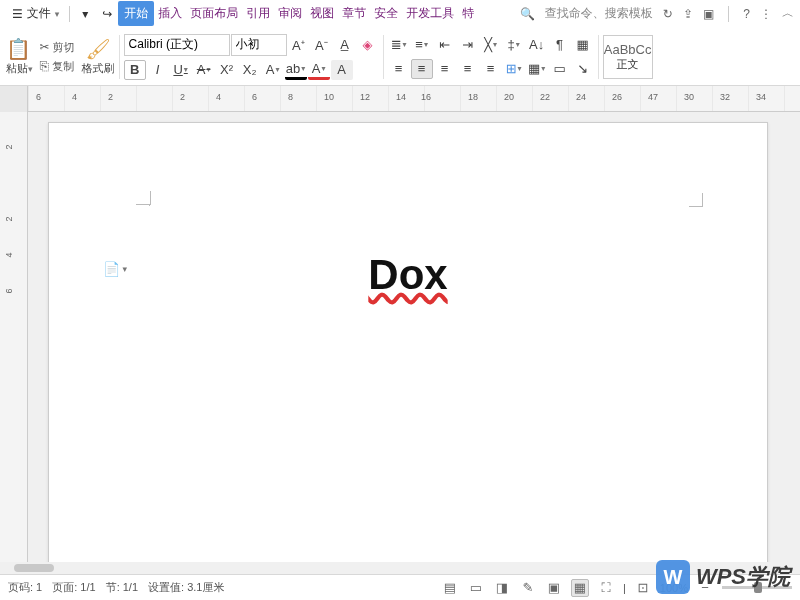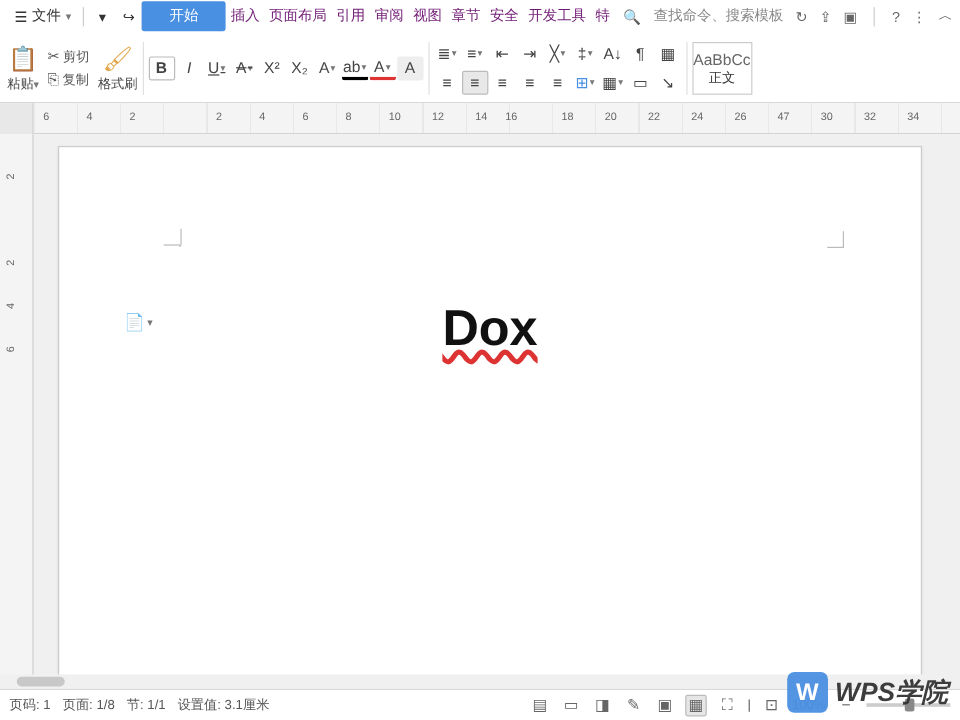--- a/index.html
+++ b/index.html
@@ -4,21 +4,21 @@
 <style>
 * { margin: 0; padding: 0; box-sizing: border-box; font-family: "Microsoft YaHei", Arial, sans-serif; }
 body { width: 800px; height: 600px; overflow: hidden; background: #fff; font-size: 12px; color: #333; position: relative; }
 
 
 .menubar { height: 28px; background: #fff; display: flex; align-items: center; padding: 0 6px; border-bottom: 1px solid #fff; font-size: 12px; }
 .menu-file { display: flex; align-items: center; gap: 4px; padding: 2px 6px; cursor: pointer; }
 .menu-sep { width: 1px; height: 16px; background: #ccc; margin: 0 4px; }
 .menu-tabs { display: flex; align-items: center; gap: 0; }
 .menu-tab { padding: 4px 4px; cursor: pointer; color: #701a75; font-size: 12px; white-space: nowrap; }
-.menu-tab.active { background: #4a90e2; color: #fff; border-radius: 2px; padding: 4px 23px; }
+.menu-tab.active { background: #4a90e2; color: #fff; border-radius: 2px; padding: 4px 6px; }
 .menubar-right { margin-left: auto; display: flex; align-items: center; gap: 10px; color: #666; }
 .search-hint { color: #888; font-size: 12px; }
 
 
 .ribbon { height: 58px; background: #fff; display: flex; align-items: center; padding: 2px 6px; border-bottom: 1px solid #d8d8d8; gap: 4px; }
 .r-divider { width: 1px; height: 44px; background: #e0e0e0; }
 .r-btn-sm { width: 22px; height: 20px; display: flex; align-items: center; justify-content: center; cursor: pointer; font-size: 12px; }
 .r-paste { display: flex; flex-direction: column; align-items: center; gap: 0; }
 .r-paste .ic { font-size: 20px; }
 .r-label { font-size: 11px; color: #444; }
@@ -129,20 +129,28 @@
         <span>复制</span>
       </div>
   </div>
   <div class="r-paste">
     <span class="ic" style="color:#e2a64a;">🖌</span>
     <span class="r-label">格式刷</span>
   </div>
   <div class="r-divider"></div>
 
   <div class="r-col2">
+    <div class="r-row">
+      <input class="font-select font-name" value="Calibri (正文)" style="">
+      <input class="font-select font-size" value="小初" style="">
+      <div class="fmt-btn">A⁺</div>
+      <div class="fmt-btn">A⁻</div>
+      <div class="fmt-btn">A̲</div>
+      <div class="fmt-btn" style="color:#d47;">◈</div>
+    </div>
     <div class="r-row">
       <div class="fmt-btn boxed" style="font-weight:700;">B</div>
       <div class="fmt-btn" style="font-style:italic;">I</div>
       <div class="fmt-btn" style="text-decoration:underline;">U<span class="dd">▾</span></div>
       <div class="fmt-btn" style="text-decoration:line-through;">A<span class="dd">▾</span></div>
       <div class="fmt-btn">X²</div>
       <div class="fmt-btn">X₂</div>
       <div class="fmt-btn">A<span class="dd">▾</span></div>
       <div class="fmt-btn" style="border-bottom:3px solid #000000;">ab<span class="dd">▾</span></div>
       <div class="fmt-btn" style="border-bottom:3px solid #d33;">A<span class="dd">▾</span></div>
@@ -226,21 +234,21 @@
   </div>
   <div class="scroll-v"></div>
 </div>
 
 <div class="scroll-h">
   <div class="thumb"></div>
 </div>
 
 <div class="statusbar">
   <span>页码: 1</span>
-  <span>页面: 1/8</span>
+  <span>页面: 1/1</span>
   <span>节: 1/1</span>
   <span>设置值: 3.1厘米</span>
   <div class="sb-right">
     <div class="sb-ic">▤</div>
     <div class="sb-ic">▭</div>
     <div class="sb-ic">◨</div>
     <div class="sb-ic">✎</div>
     <div class="sb-ic">▣</div>
     <div class="sb-ic active">▦</div>
     <div class="sb-ic">⛶</div>

